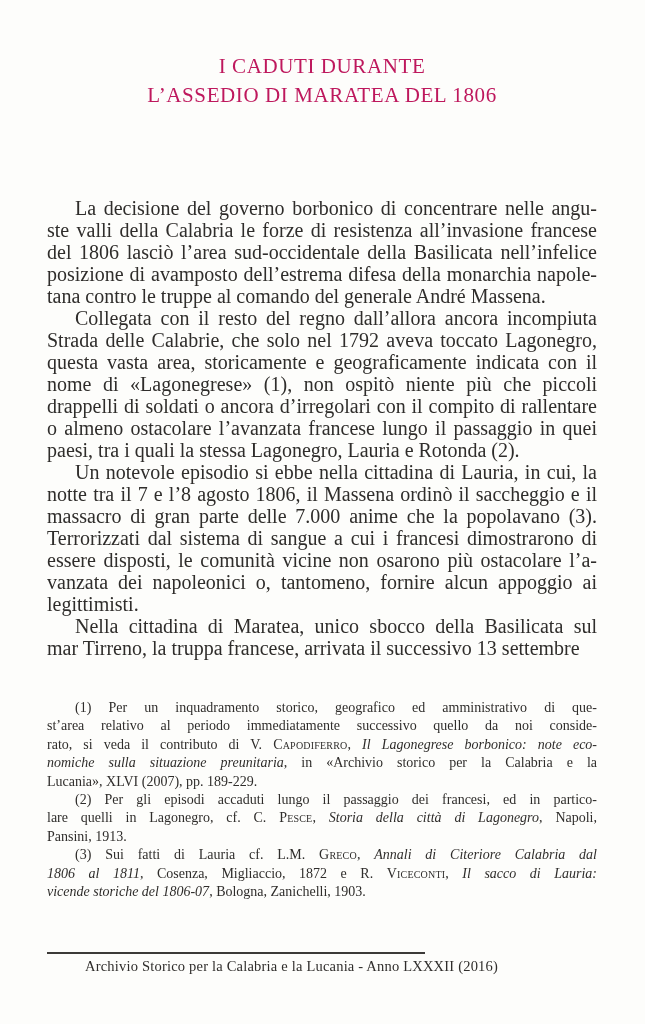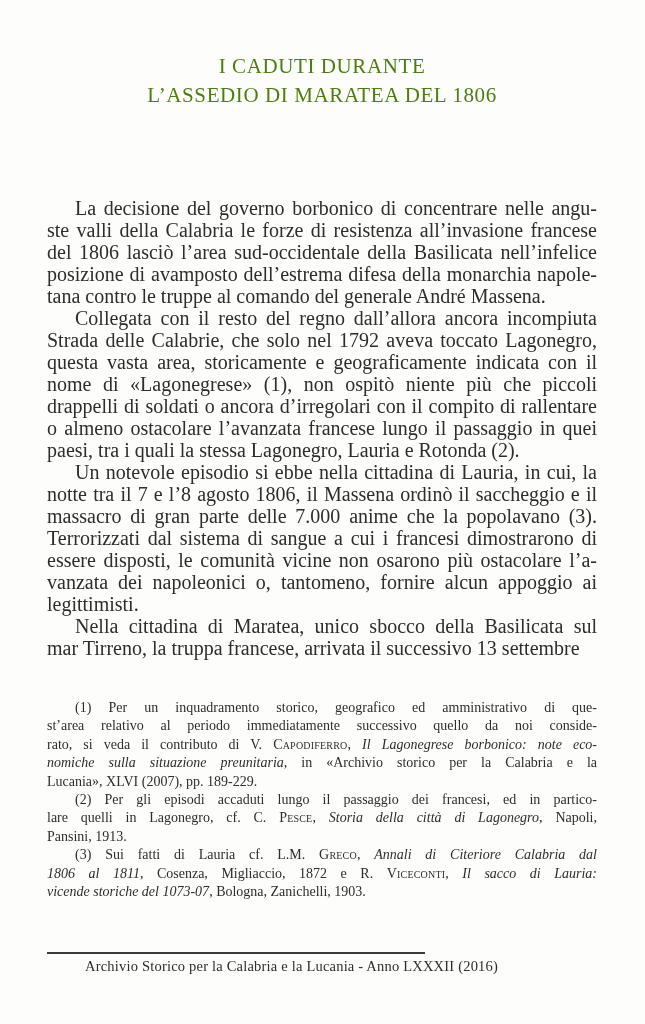--- a/index.html
+++ b/index.html
@@ -15,21 +15,21 @@
     position: absolute;
     left: 47px; top: 0;
     width: 550px; height: 1024px;
   }
   .title {
     margin-top: 52px;
     text-align: center;
     font-size: 21px;
     line-height: 29px;
     letter-spacing: 0.6px;
-    color: #4d7c0f;
+    color: #be185d;
   }
   .body-text {
     margin-top: 87px;
     font-size: 20px;
     line-height: 22px;
   }
   .line { min-height: 22px; }
   .j { text-align: justify; text-align-last: justify; }
   .ind { text-indent: 28px; }
   .footnotes {
@@ -109,21 +109,21 @@
         <div class="line"><span>Lucania», XLVI (2007), pp. 189-229.</span></div>
       </div>
       <div>
         <div class="line j ind"><span>(2) Per gli episodi accaduti lungo il passaggio dei francesi, ed in partico-</span></div>
         <div class="line j"><span>lare quelli in Lagonegro, cf. C. </span><span class="sc">Pesce</span><span>, </span><span class="i">Storia della città di Lagonegro</span><span>, Napoli,</span></div>
         <div class="line"><span>Pansini, 1913.</span></div>
       </div>
       <div>
         <div class="line j ind"><span>(3) Sui fatti di Lauria cf. L.M. </span><span class="sc">Greco</span><span>, </span><span class="i">Annali di Citeriore Calabria dal</span></div>
         <div class="line j"><span class="i">1806 al 1811</span><span>, Cosenza, Migliaccio, 1872 e R. </span><span class="sc">Viceconti</span><span>, </span><span class="i">Il sacco di Lauria:</span></div>
-        <div class="line"><span class="i">vicende storiche del 1073-07</span><span>, Bologna, Zanichelli, 1903.</span></div>
+        <div class="line"><span class="i">vicende storiche del 1806-07</span><span>, Bologna, Zanichelli, 1903.</span></div>
       </div>
     </div>
 
   <div class="footer">
     <div class="footer-rule"></div>
     <div class="footer-text">Archivio Storico per la Calabria e la Lucania - Anno LXXXII (2016)</div>
   </div>
 
 </div>
 

